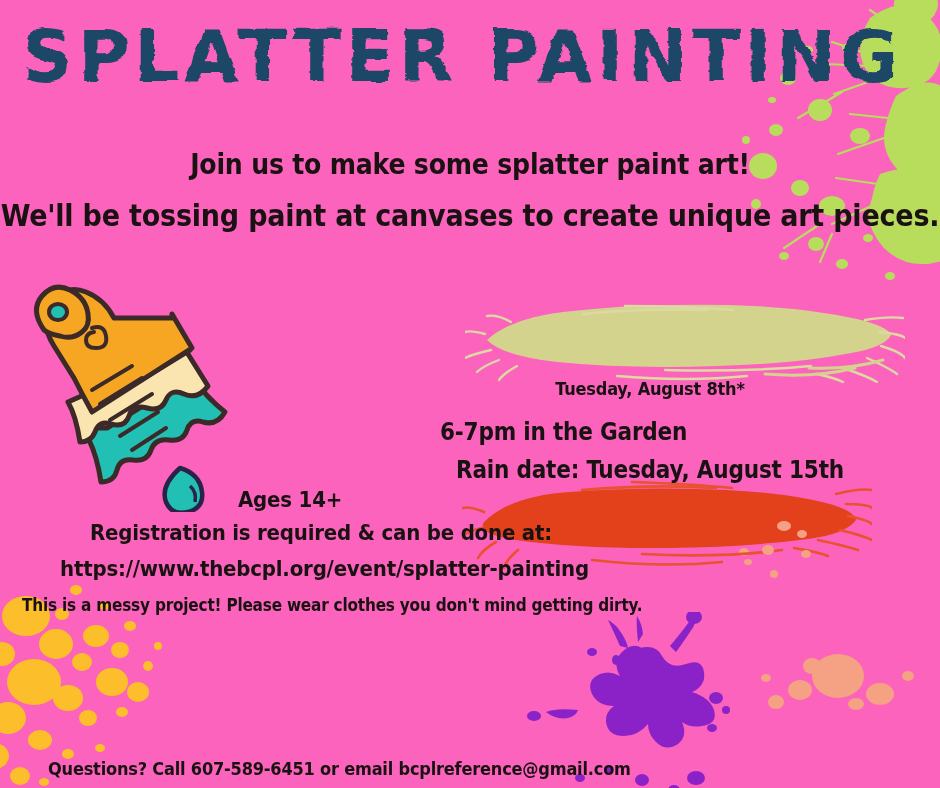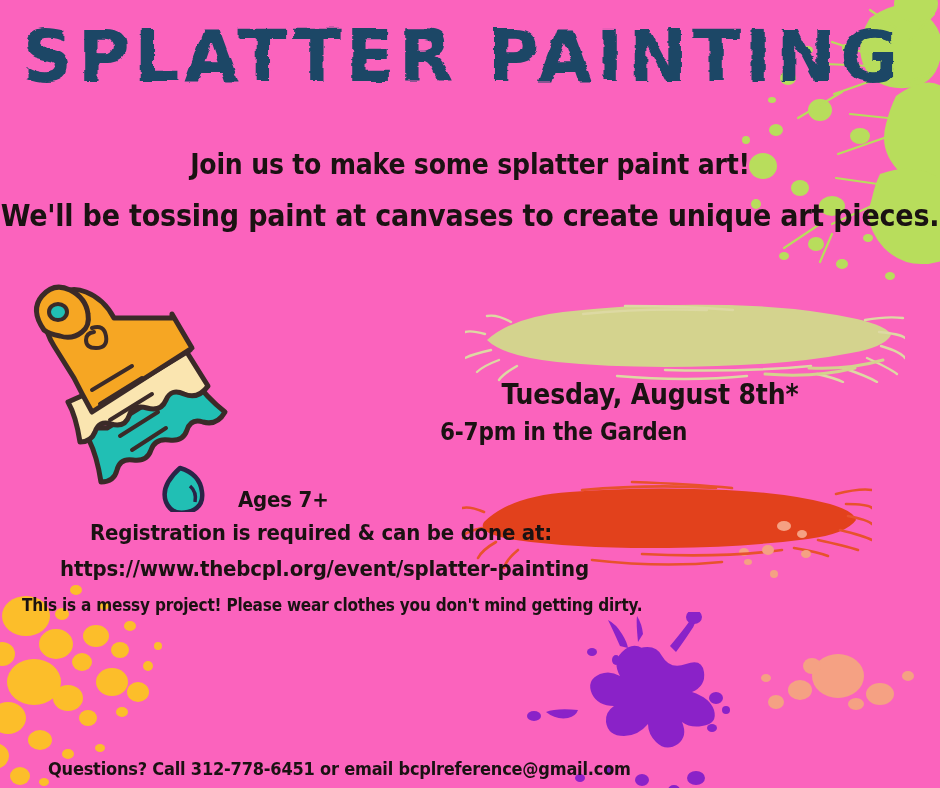--- a/index.html
+++ b/index.html
@@ -52,21 +52,21 @@
     font-weight:bold;
     white-space:nowrap;
     transform-origin:left center;
     letter-spacing:-0.2px;
   }
   .ctr { width:100%; text-align:center; left:0; white-space:normal; }
 
   #intro-1 { top:148px; font-size:28px; }
   #intro-2 { top:198px; font-size:30px; }
 
-  #date-1 { top:378px; left:440px; width:420px; text-align:center; font-size:28px; }
+  #date-1 { top:378px; left:440px; width:420px; text-align:center; font-size:18px; }
   #date-2 { top:418px; left:440px; width:420px; text-align:left; font-size:24px; }
   #date-3 { top:456px; left:440px; width:420px; text-align:center; font-size:24px; }
 
   #ages    { top:487px; left:238px; font-size:22px; }
   #reg     { top:520px; left:90px;  font-size:22px; }
   #url     { top:556px; left:60px;  font-size:22px; }
   #messy   { top:595px; left:22px;  font-size:17px; }
   #contact { top:758px; left:48px;  font-size:18px; }
 </style>
 </head>
@@ -329,22 +329,23 @@
         <text class="titletext" x="0" y="68">SPLATTER PAINTING</text>
       </g>
     </svg>
   </div>
 
   <div class="line ctr" id="intro-1">Join us to make some splatter paint art!</div>
   <div class="line ctr" id="intro-2">We'll be tossing paint at canvases to create unique art pieces.</div>
 
   <div class="line" id="date-1">Tuesday, August 8th*</div>
   <div class="line" id="date-2">6-7pm in the Garden</div>
-
-  <div class="line" id="ages">Ages 7+</div>
+  <div class="line" id="date-3">Rain date: Tuesday, August 15th</div>
+
+  <div class="line" id="ages">Ages 14+</div>
   <div class="line" id="url">https://www.thebcpl.org/event/splatter-painting</div>
   <div class="line" id="reg">Registration is required &amp; can be done at:</div>
 
   <div class="line" id="messy">This is a messy project! Please wear clothes you don't mind getting dirty.</div>
 
-  <div class="line" id="contact">Questions? Call 312-778-6451 or email bcplreference@gmail.com</div>
+  <div class="line" id="contact">Questions? Call 607-589-6451 or email bcplreference@gmail.com</div>
 
 </div>
 
 </body></html>

